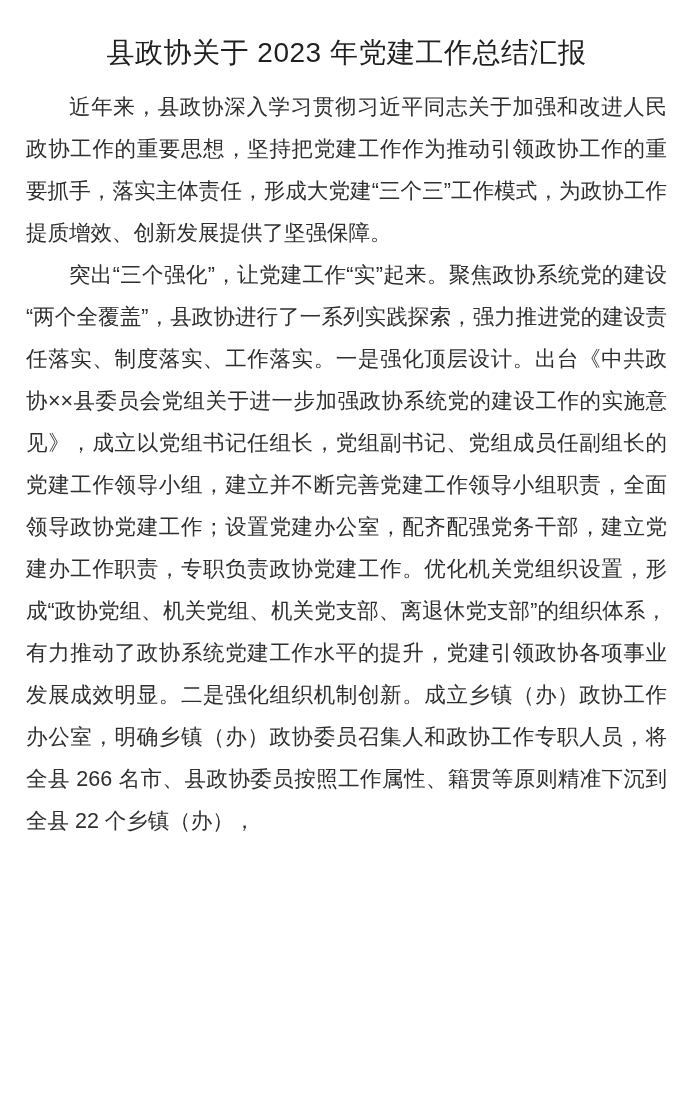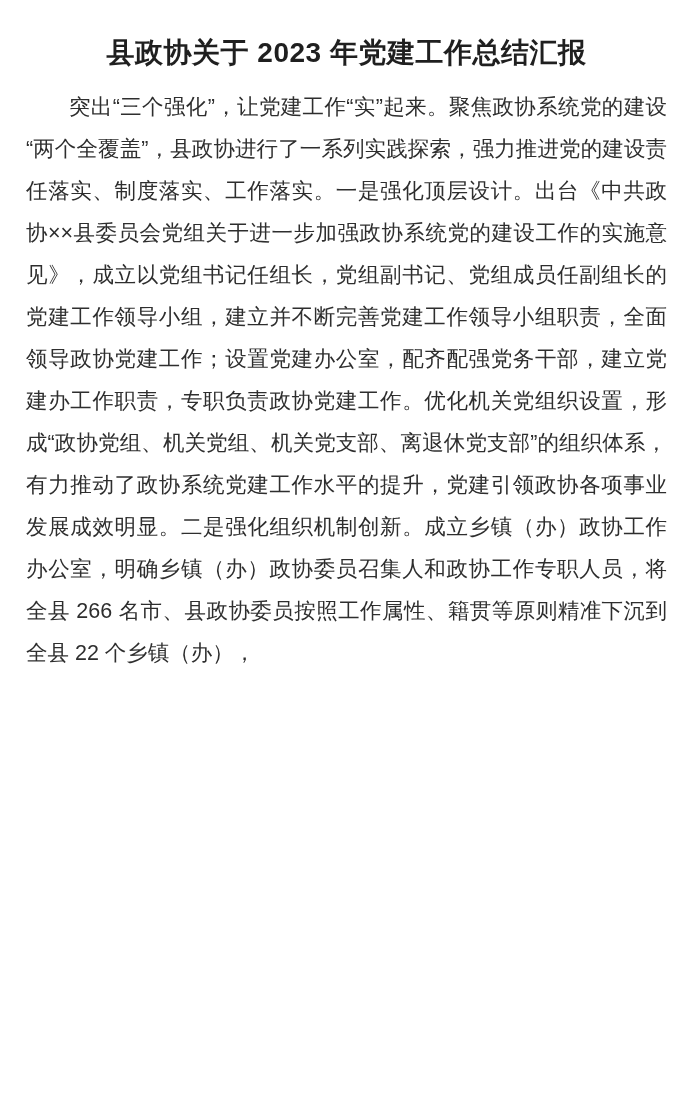--- a/index.html
+++ b/index.html
@@ -16,21 +16,21 @@
   }
   .page {
     width: 693px;
     height: 1097px;
     box-sizing: border-box;
     padding: 28px 26px 0 26px;
     background: #ffffff;
   }
   .doc-title {
     font-size: 28px;
-    font-weight: 700;
+    font-weight: 400;
     line-height: 1.35;
     text-align: center;
     color: #1f1f1f;
     letter-spacing: 0.5px;
     margin: 6px 0 14px 0;
     white-space: nowrap;
   }
   .body-text {
     font-size: 21.5px;
     line-height: 42px;
@@ -43,15 +43,16 @@
     margin: 0;
     text-indent: 2em;
   }
 </style>
 </head>
 <body>
 
 <div class="page">
   <h1 class="doc-title">县政协关于 2023 年党建工作总结汇报</h1>
   <div class="body-text">
+    <p>近年来，县政协深入学习贯彻习近平同志关于加强和改进人民政协工作的重要思想，坚持把党建工作作为推动引领政协工作的重要抓手，落实主体责任，形成大党建“三个三”工作模式，为政协工作提质增效、创新发展提供了坚强保障。</p>
     <p>突出“三个强化”，让党建工作“实”起来。聚焦政协系统党的建设“两个全覆盖”，县政协进行了一系列实践探索，强力推进党的建设责任落实、制度落实、工作落实。一是强化顶层设计。出台《中共政协××县委员会党组关于进一步加强政协系统党的建设工作的实施意见》，成立以党组书记任组长，党组副书记、党组成员任副组长的党建工作领导小组，建立并不断完善党建工作领导小组职责，全面领导政协党建工作；设置党建办公室，配齐配强党务干部，建立党建办工作职责，专职负责政协党建工作。优化机关党组织设置，形成“政协党组、机关党组、机关党支部、离退休党支部”的组织体系，有力推动了政协系统党建工作水平的提升，党建引领政协各项事业发展成效明显。二是强化组织机制创新。成立乡镇（办）政协工作办公室，明确乡镇（办）政协委员召集人和政协工作专职人员，将全县 266 名市、县政协委员按照工作属性、籍贯等原则精准下沉到全县 22 个乡镇（办），</p>
   </div>
 </div>
 
 </body></html>

